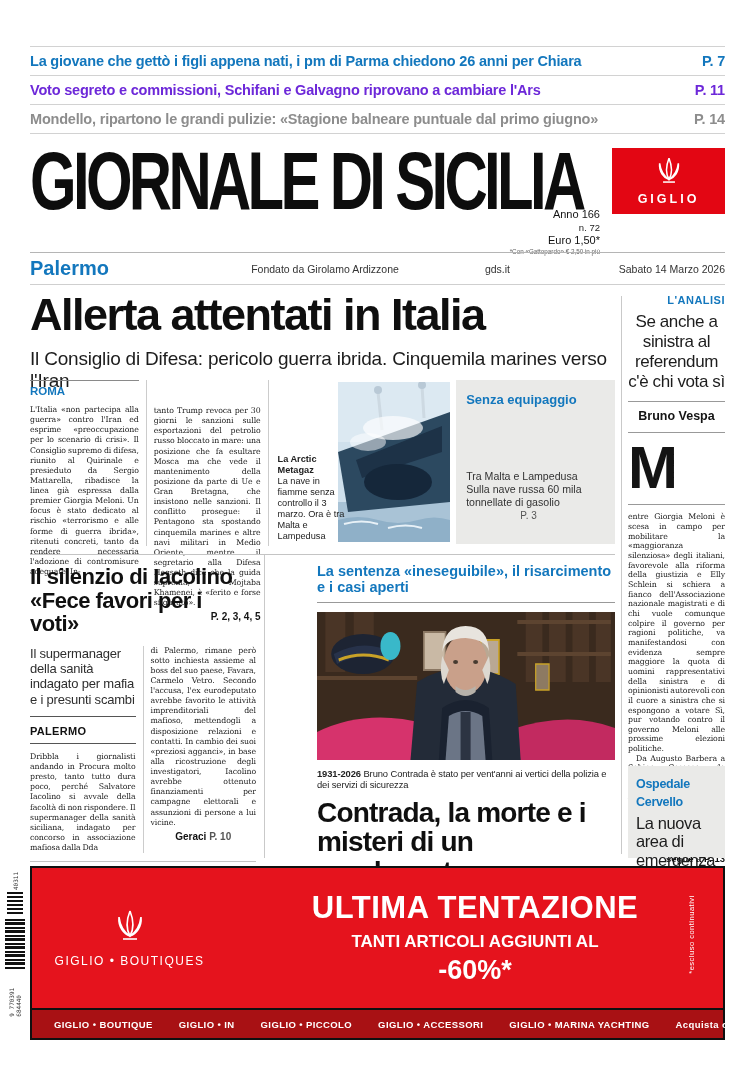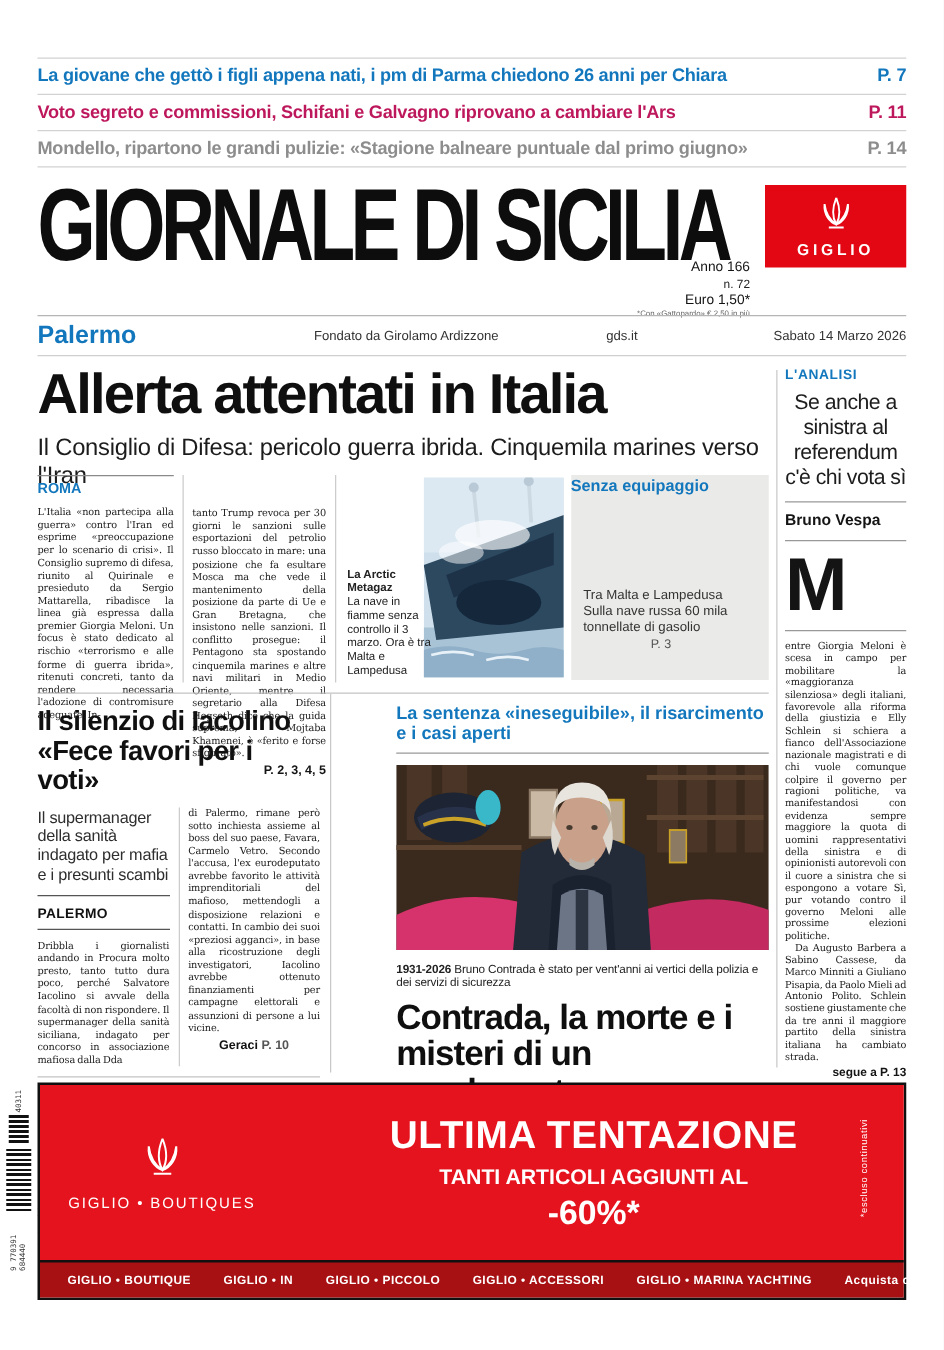--- a/index.html
+++ b/index.html
@@ -8,21 +8,21 @@
   }
   *{margin:0;padding:0;box-sizing:border-box;}
   html,body{background:#f2f2f2;}
   #page{position:relative;width:755px;height:1080px;background:#fff;margin:0 auto;
         font-family:"Liberation Sans",sans-serif;color:var(--ink);overflow:hidden;}
 
   
   #teasers{position:absolute;top:46px;left:30px;width:695px;border-top:1px solid var(--rule-light);}
   .teaser{height:29px;display:flex;justify-content:space-between;align-items:center;
           border-bottom:1px solid var(--rule-light);font-weight:bold;font-size:14.5px;letter-spacing:-0.2px;}
-  .teaser.blue{color:var(--accent);} .teaser.black{color:#be185d;} .teaser.gray{color:var(--gray-teaser);}
+  .teaser.blue{color:var(--accent);} .teaser.black{color:#6d28d9;} .teaser.gray{color:var(--gray-teaser);}
   .teaser .pg{margin-left:12px;white-space:nowrap;}
 
   
   #masthead{position:absolute;top:140px;left:30px;width:695px;height:108px;}
   #mast-title{position:absolute;left:0;top:2px;font-weight:bold;font-size:82px;line-height:0.95;
               letter-spacing:-5px;white-space:nowrap;transform:scaleX(0.73);transform-origin:0 0;color:#0d0d0d;}
   #logo-box{position:absolute;right:0;top:8px;width:113px;height:66px;background:var(--brand-red);
             display:flex;flex-direction:column;align-items:center;justify-content:center;color:#fff;}
   #logo-box .brand{font-size:12.5px;font-weight:bold;letter-spacing:3px;margin-top:2px;}
   #anno-block{position:absolute;right:125px;top:68px;text-align:right;line-height:1.25;}
@@ -53,21 +53,21 @@
   #lead-col1 .kicker{font-size:11.5px;margin-bottom:8px;display:block;}
   #lead-col2{width:110px;padding-top:26px;}
   .vr{width:1px;background:#ccc;margin:0 7px;}
   #lead-pages{text-align:right;font-weight:bold;font-size:10px;font-family:"Liberation Sans",sans-serif;margin-top:2px;}
 
   #tanker-wrap{width:186px;position:relative;}
   #tanker-photo{position:absolute;right:6px;top:2px;width:112px;height:160px;}
   #tanker-caption{position:absolute;left:2px;bottom:4px;width:68px;font-size:9.2px;line-height:1.2;color:#222;}
   #tanker-caption .cap-t{font-weight:bold;display:block;}
 
-  #tanker-box{width:163px;height:164px;background:var(--box-gray);position:relative;}
+  #tanker-box{width:163px;height:164px;background:var(--box-gray);padding:10px;position:relative;}
   #tanker-box .kicker{font-size:13px;}
   #tanker-box .box-title{font-size:19px;line-height:1.12;color:#1d1d1d;margin-top:5px;letter-spacing:-0.3px;}
   #tanker-box .box-meta{position:absolute;left:10px;right:24px;bottom:8px;font-size:10.6px;line-height:1.25;color:#333;white-space:pre-line;}
   #tanker-box .box-pg{text-align:center;font-size:10px;color:#555;margin-top:1px;}
 
   
   #band2{position:absolute;top:262px;left:0;width:585px;height:304px;border-top:1px solid #c4c4c4;display:flex;}
   #b2-left{width:226px;padding-top:10px;display:flex;flex-direction:column;}
   #iac-head{font-size:22px;font-weight:bold;line-height:1.07;letter-spacing:-0.5px;color:#101010;}
   #iac-cols{display:flex;margin-top:10px;flex:1;}
@@ -90,24 +90,24 @@
   #con-kicker{font-size:14.5px;display:block;border-bottom:1px solid #999;padding-bottom:7px;}
   #con-photo{margin-top:9px;width:100%;height:148px;}
   #con-caption{font-size:9.4px;color:#222;margin-top:4px;letter-spacing:-0.1px;}
   #con-caption .cap-b{font-weight:bold;}
   #con-head{font-size:28px;font-weight:bold;line-height:1.05;letter-spacing:-0.8px;margin-top:8px;color:#0f0f0f;}
   #con-sub{font-size:15.5px;color:#1e1e1e;margin-top:9px;letter-spacing:-0.2px;}
   #con-byline{text-align:right;font-size:10px;margin-top:2px;}
 
   
   #sidebar{position:absolute;left:598px;top:2px;width:97px;height:564px;}
-  #sb-kicker{text-align:left;font-size:11px;letter-spacing:0.5px;display:block;}
+  #sb-kicker{text-align:right;font-size:11px;letter-spacing:0.5px;display:block;}
   #sb-title{text-align:center;font-size:17px;line-height:1.18;color:#1d1d1d;margin-top:6px;letter-spacing:-0.4px;}
   .sb-hr{border-top:1px solid #999;margin:9px 0 7px;}
-  #sb-author{font-weight:bold;font-size:12.5px;}
+  #sb-author{text-align:center;font-weight:bold;font-size:12.5px;}
   #sb-dropcap{font-size:60px;font-weight:bold;line-height:0.92;letter-spacing:-2px;}
   #sb-body1,#sb-body2{font-size:7.8px;line-height:1.24;}
   #sb-body2{text-indent:8px;}
   #sb-more{text-align:right;font-weight:bold;font-size:9.5px;margin-top:3px;}
   #cervello{position:absolute;left:0;top:472px;width:97px;height:92px;background:var(--box-gray);padding:8px;}
   #cervello .kicker{font-size:12.5px;letter-spacing:-0.3px;}
   #cervello .box-title{font-size:16.5px;line-height:1.12;color:#1d1d1d;margin-top:4px;letter-spacing:-0.4px;}
   #cervello .byl{text-align:right;font-size:9.5px;margin-top:6px;}
 
   
@@ -333,20 +333,28 @@
       <span id="sb-kicker" class="kicker">L'ANALISI</span>
       <div id="sb-title">Se anche a sinistra al referendum c'è chi vota sì</div>
       <div class="sb-hr"></div>
       <div id="sb-author">Bruno Vespa</div>
       <div class="sb-hr"></div>
       <div id="sb-dropcap">M</div>
       <div class="sb-hr"></div>
       <div id="sb-body1" class="serif">entre Giorgia Meloni è scesa in campo per mobilitare la «maggioranza silenziosa» degli italiani, favorevole alla riforma della giustizia e Elly Schlein si schiera a fianco dell'Associazione nazionale magistrati e di chi vuole comunque colpire il governo per ragioni politiche, va manifestandosi con evidenza sempre maggiore la quota di uomini rappresentativi della sinistra e di opinionisti autorevoli con il cuore a sinistra che si espongono a votare Sì, pur votando contro il governo Meloni alle prossime elezioni politiche.</div>
       <div id="sb-body2" class="serif">Da Augusto Barbera a Sabino Cassese, da Marco Minniti a Giuliano Pisapia, da Paolo Mieli ad Antonio Polito. Schlein sostiene giustamente che da tre anni il maggiore partito della sinistra italiana ha cambiato strada.</div>
       <div id="sb-more">segue a P. 13</div>
+      <div id="cervello">
+        <span class="kicker">Ospedale Cervello</span>
+        <div class="box-title">La nuova area di emergenza</div>
+        <div class="byl iac-byline">
+          <span class="byl-name">Fernandez</span>
+          <span class="byl-pg">P. 14</span>
+        </div>
+      </div>
     </div>
   </div>
 
   <div id="ad">
     <div id="ad-main">
       <div id="ad-left">
         <span>
           <svg width="40" height="36" viewBox="0 0 40 34">
               <g stroke="#fff" fill="none" stroke-width="1.6">
             <path d="M20 2 C16 12 16 20 20 27 C24 20 24 12 20 2"></path>

